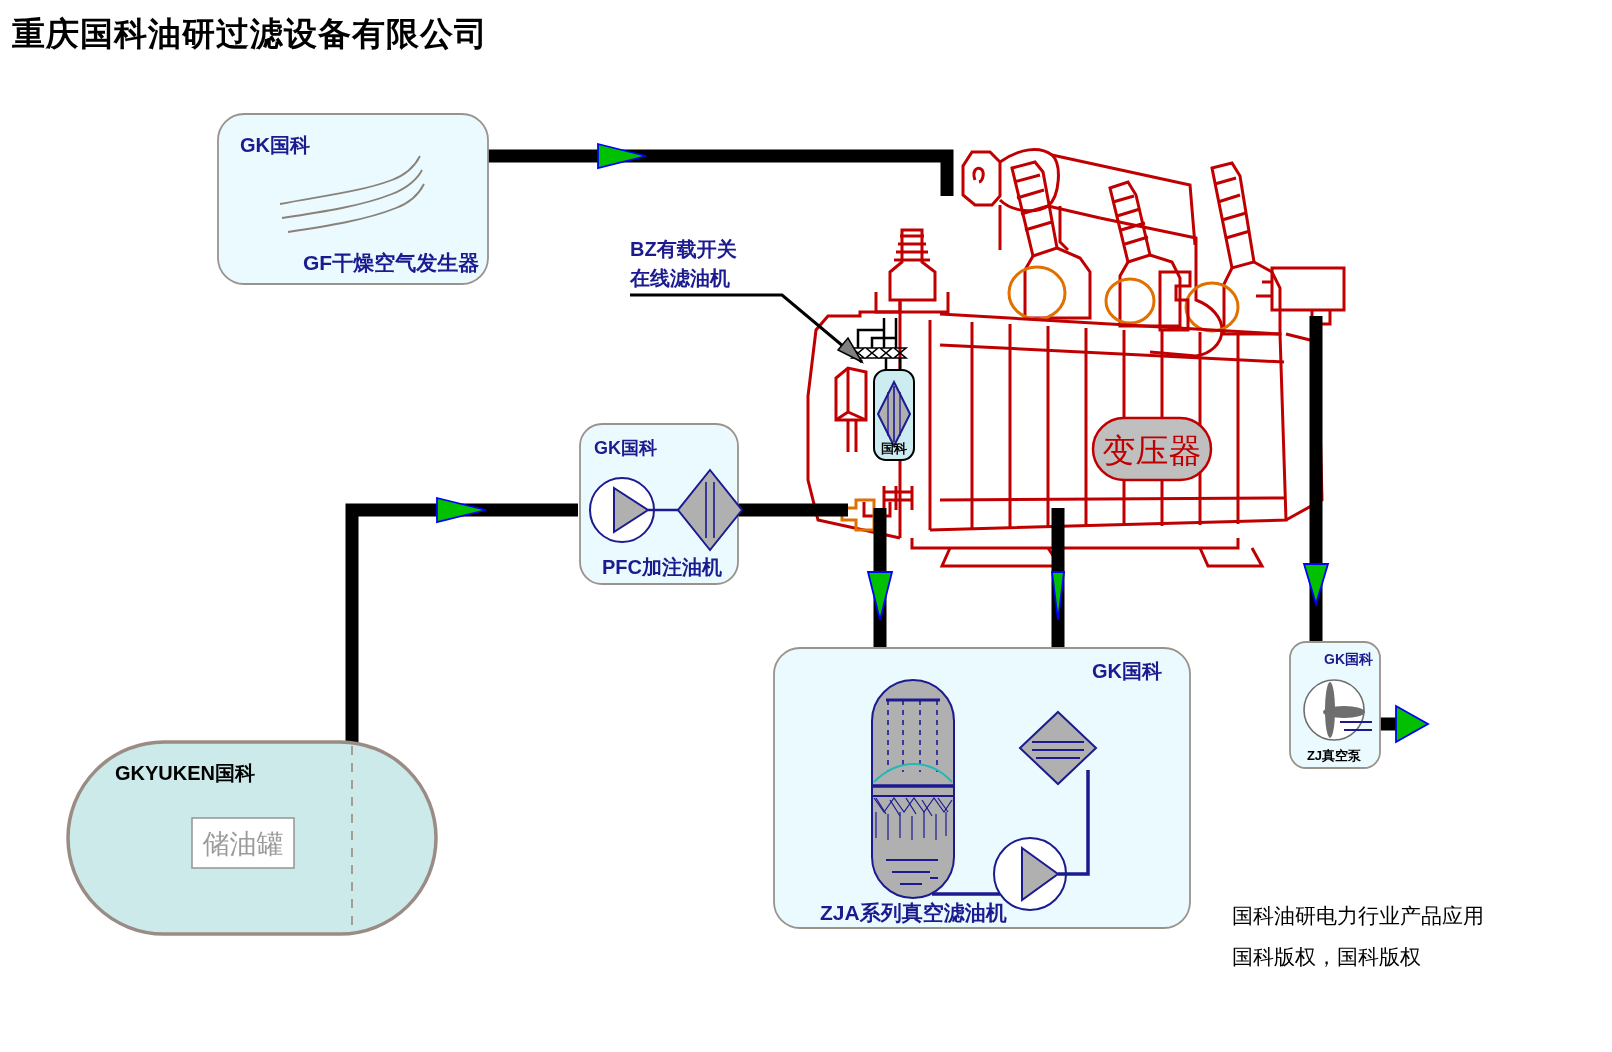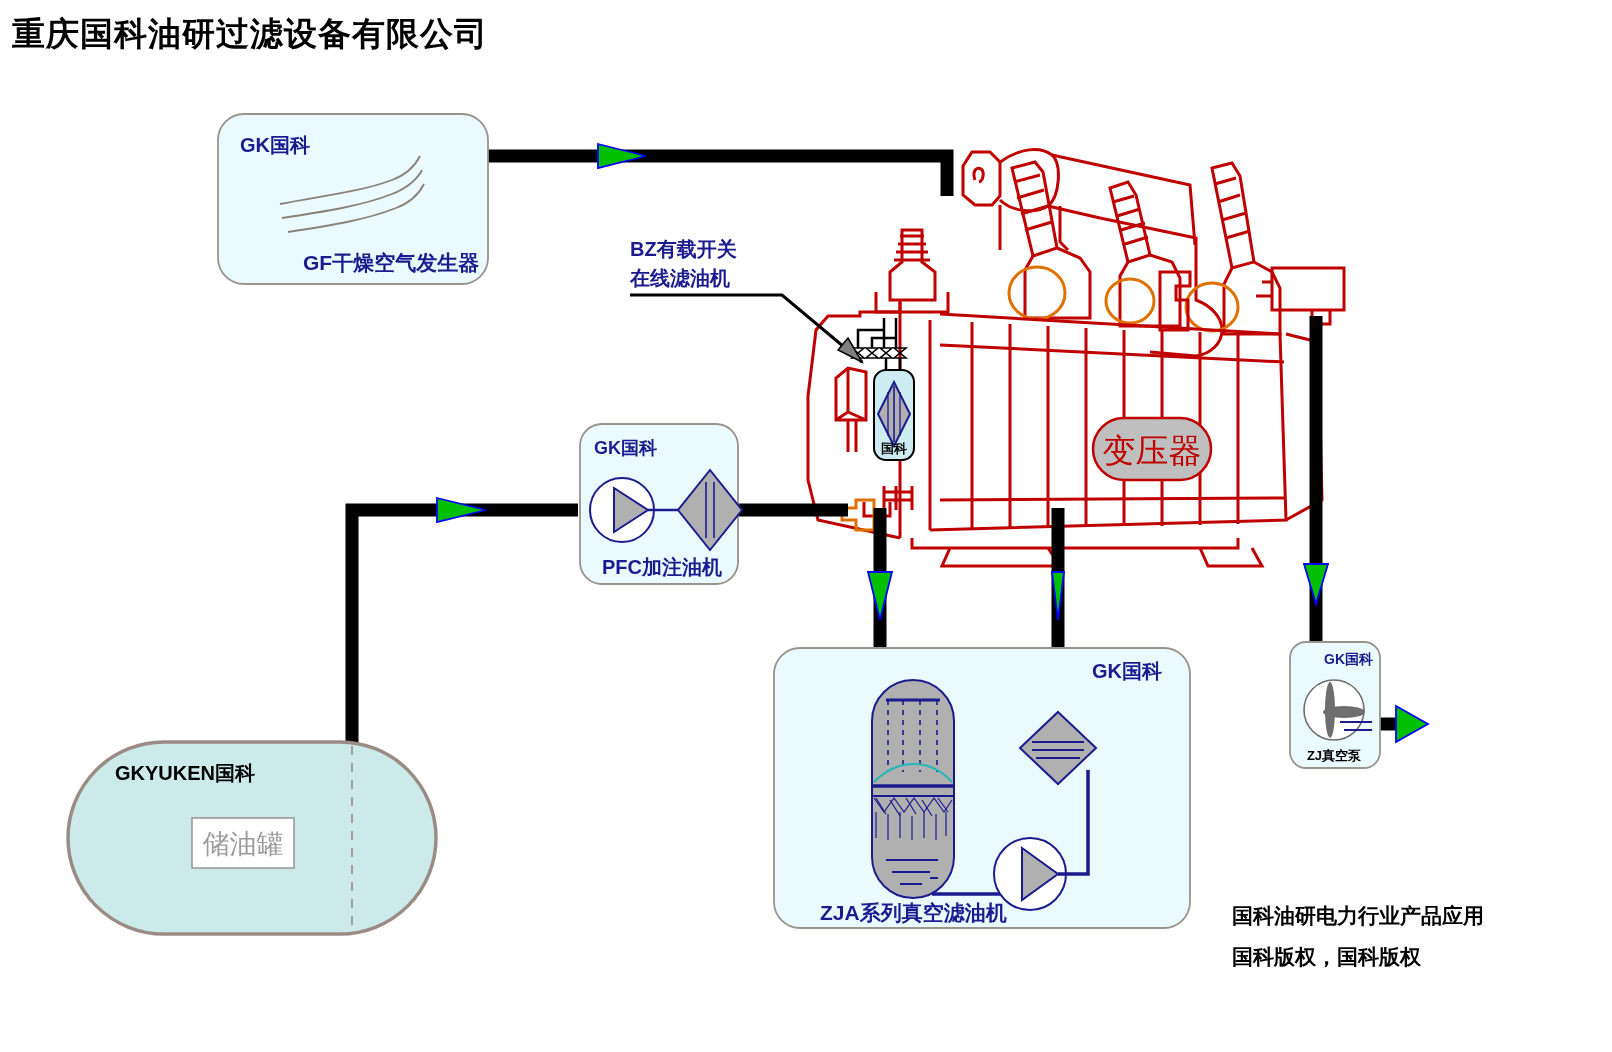--- a/index.html
+++ b/index.html
@@ -29,21 +29,21 @@
     font-weight: bold;
     color: #000000;
     letter-spacing: 1px;
     white-space: nowrap;
   }
   .footer-note {
     position: absolute;
     left: 1232px;
     top: 895px;
     font-size: 21px;
-    font-weight: bold;
+    font-weight: normal;
     color: #000000;
     line-height: 41px;
     white-space: nowrap;
   }
   svg { display: block; }
   .unit-label {
     font-family: "Liberation Sans", "DejaVu Sans", sans-serif;
     font-weight: bold;
     fill: #1b1b8f;
   }

